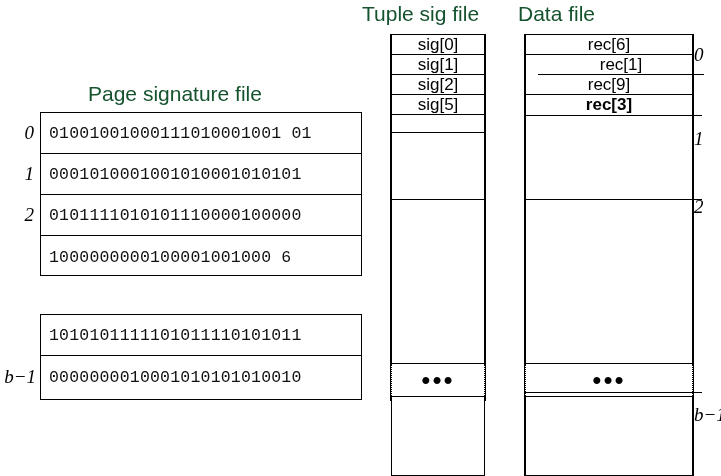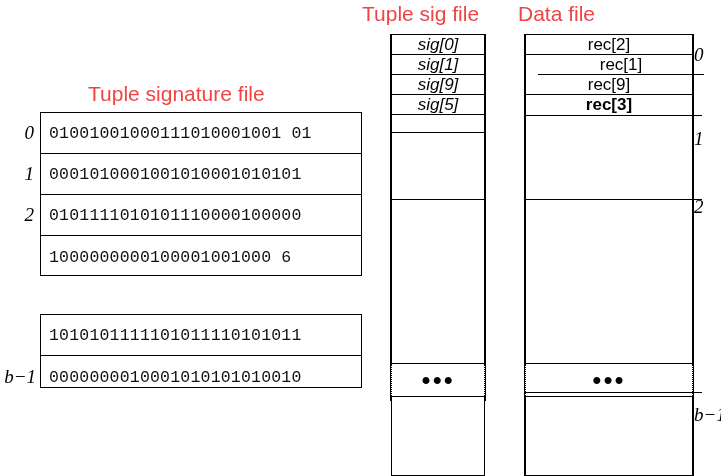--- a/index.html
+++ b/index.html
@@ -15,21 +15,21 @@
     overflow: hidden;
     font-family: "Liberation Sans", sans-serif;
     color: #000000;
   }
 
   
   .title {
     position: absolute;
     font-family: "Liberation Sans", sans-serif;
     font-size: 21px;
-    color: #ef4444;
+    color: #14532d;
     white-space: nowrap;
   }
   #title-page-sig { left: 88px;  top: 82px; }
   #title-tuple-sig { left: 362px; top: 2px; }
   #title-data     { left: 518px; top: 2px; }
 
   
   #page-sig-group {
     position: absolute;
     left: 40px;
@@ -38,21 +38,21 @@
   }
   .sigbox {
     position: absolute;
     left: 0;
     width: 322px;
     border: 1px solid #000;
     box-sizing: border-box;
     background: #fff;
   }
   #sigbox-top    { top: 0px;   height: 164px; }
-  #sigbox-bottom { top: 202px; height: 74px; }
+  #sigbox-bottom { top: 202px; height: 86px; }
 
   .sigrow {
     position: relative;
     height: 41px;
     box-sizing: border-box;
     border-bottom: 1px solid #000;
   }
   .sigrow:last-child { border-bottom: none; }
 
   .sigbits {
@@ -163,21 +163,21 @@
     font-size: 19px;
     white-space: nowrap;
     color: #000;
   }
 </style>
 </head>
 <body>
 
 <div id="root">
 
-  <div class="title" id="title-page-sig">Tuple signature file</div>
+  <div class="title" id="title-page-sig">Page signature file</div>
 
   <div class="title" id="title-tuple-sig">Tuple sig file</div>
 
   <div class="title" id="title-data">Data file</div>
 
   <div id="page-sig-group">
 
     <div class="sigbox" id="sigbox-top">
 
       <div class="sigrow">
@@ -210,31 +210,31 @@
       </div>
 
       <div class="sigrow">
         <span class="idx-left wide">b−1</span>
         <span class="sigbits">0000000010001010101010010</span>
       </div>
 
     </div>
   </div>
 
-  <div class="col" id="col-tuple" style="height:367px;font-style:italic;">
+  <div class="col" id="col-tuple" style="height:367px;">
 
     <div class="seg" style="top:0px; height:99px;">
       <div class="cell" style="height:20px;">
         <span class="cell-label">sig[0]</span>
       </div>
       <div class="cell" style="height:20px;">
         <span class="cell-label">sig[1]</span>
       </div>
       <div class="cell" style="height:20px;">
-        <span class="cell-label">sig[9]</span>
+        <span class="cell-label">sig[2]</span>
       </div>
       <div class="cell" style="height:20px;">
         <span class="cell-label">sig[5]</span>
       </div>
       <div class="cell" style="height:17px;">
         <span class="cell-label"></span>
       </div>
     </div>
 
     <div class="seg" style="top:98px; height:68px;">
@@ -258,21 +258,21 @@
         <span class="cell-label"></span>
       </div>
     </div>
 
   </div>
 
   <div class="col" id="col-data" style="height:442px;">
 
     <div class="seg" style="top:0px; height:82px;">
       <div class="cell" style="height:20px;">
-        <span class="cell-label">rec[2]</span>
+        <span class="cell-label">rec[6]</span>
       </div>
       <div class="cell" style="height:20px;margin-left:12px;">
         <span class="cell-label">rec[1]</span>
       </div>
       <div class="cell" style="height:20px;">
         <span class="cell-label">rec[9]</span>
       </div>
       <div class="cell" style="height:20px;font-weight:bold;">
         <span class="cell-label">rec[3]</span>
       </div>

